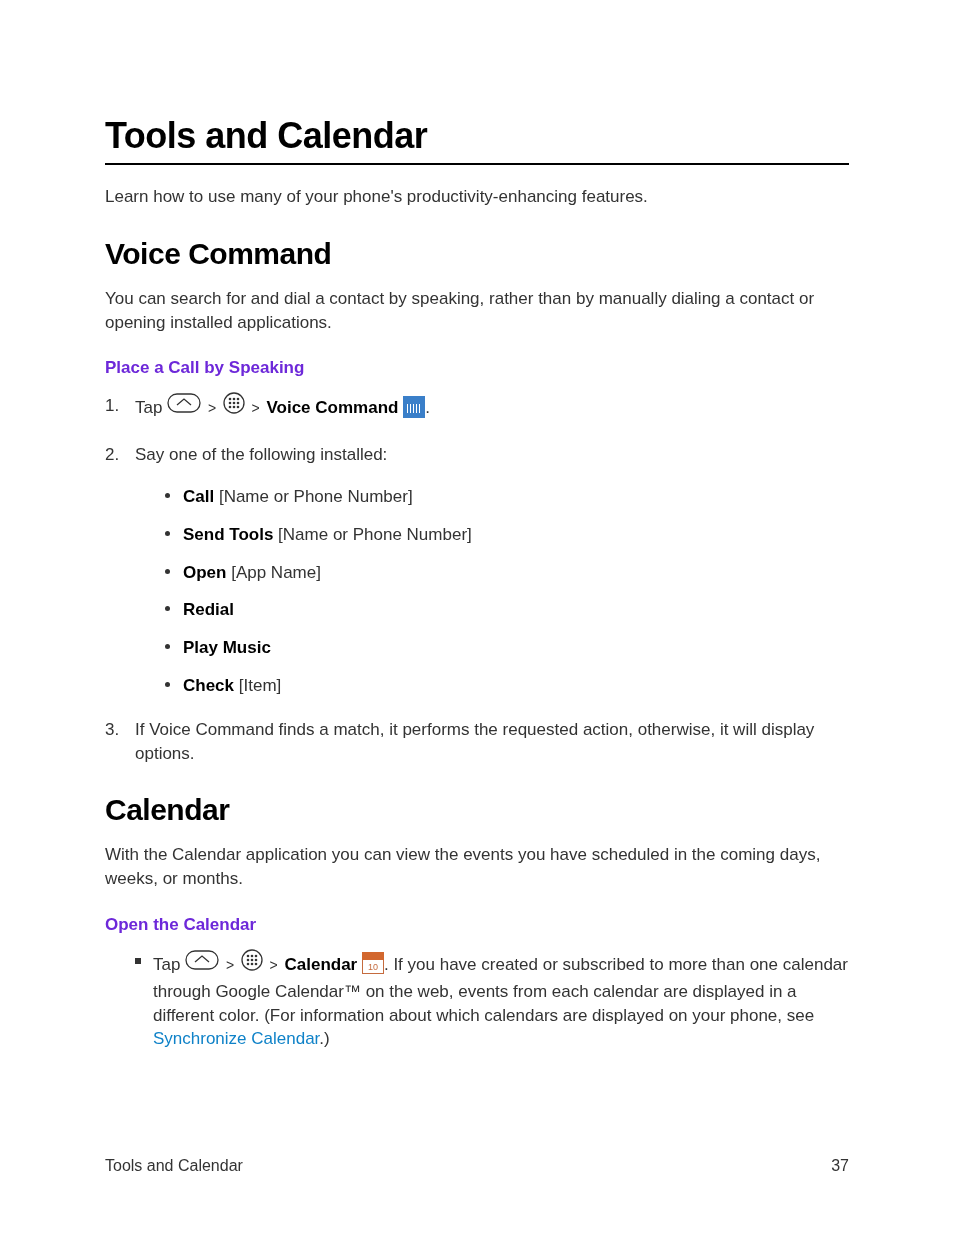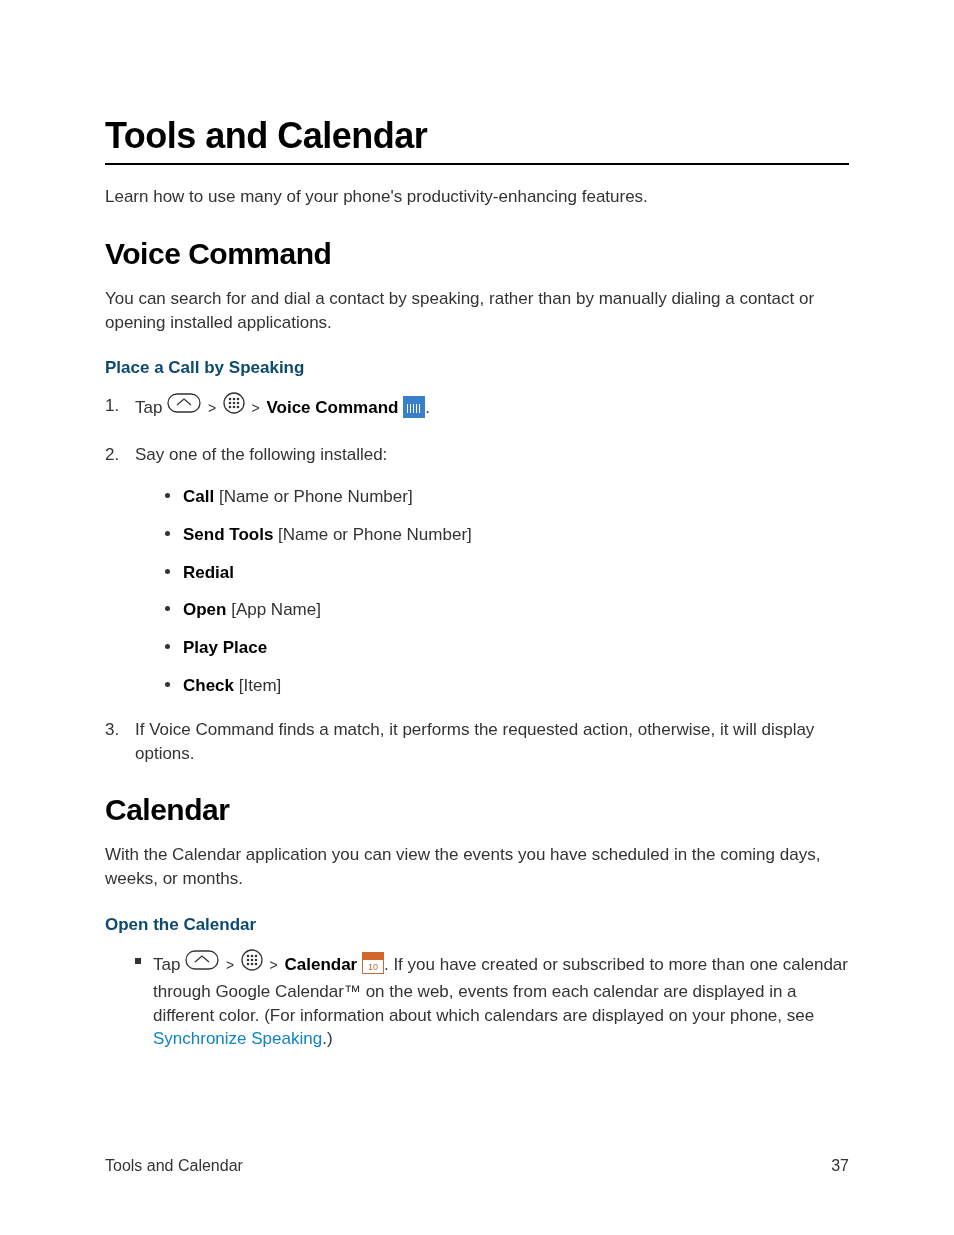--- a/index.html
+++ b/index.html
@@ -28,21 +28,21 @@
       font-size: 30px;
       color: #000;
       margin-top: 28px;
       margin-bottom: 16px;
       letter-spacing: -0.5px;
     }
     h3 {
       font-family: Arial, Helvetica, sans-serif;
       font-weight: bold;
       font-size: 17px;
-      color: #0c4a6e;
+      color: #6d28d9;
       margin-top: 24px;
       margin-bottom: 16px;
     }
     p {
       font-size: 17px;
       line-height: 1.4;
       color: #333;
       margin-bottom: 8px;
     }
     ol {
@@ -222,23 +222,23 @@
     </span>
     <span class="gt">&gt;</span>
     <span class="bold">Voice Command</span>
     <span class="icon-voice"></span>.
   </li>
   <li>
     <span>Say one of the following installed:</span>
     <ul class="bullets">
       <li><span class="bold">Call</span><span> [Name or Phone Number]</span></li>
       <li><span class="bold">Send Tools</span><span> [Name or Phone Number]</span></li>
+      <li><span class="bold">Open</span><span> [App Name]</span></li>
       <li><span class="bold">Redial</span><span></span></li>
-      <li><span class="bold">Open</span><span> [App Name]</span></li>
-      <li><span class="bold">Play Place</span><span></span></li>
+      <li><span class="bold">Play Music</span><span></span></li>
       <li><span class="bold">Check</span><span> [Item]</span></li>
     </ul>
   </li>
   <li>If Voice Command finds a match, it performs the requested action, otherwise, it will display options.</li>
 </ol>
 
 <h2>Calendar</h2>
 
 <p>With the Calendar application you can view the events you have scheduled in the coming days, weeks, or months.</p>
 
@@ -263,20 +263,20 @@
         <circle cx="7" cy="11" r="1.3" fill="#333"></circle>
           <circle cx="11" cy="11" r="1.3" fill="#333"></circle>
           <circle cx="15" cy="11" r="1.3" fill="#333"></circle>
         <circle cx="7" cy="15" r="1.3" fill="#333"></circle>
           <circle cx="11" cy="15" r="1.3" fill="#333"></circle>
           <circle cx="15" cy="15" r="1.3" fill="#333"></circle>
       </svg>
     </span>
     <span class="gt">&gt;</span>
     <span class="bold">Calendar</span>
-    <span class="icon-cal"></span><span>. If you have created or subscribed to more than one calendar through Google Calendar™ on the web, events from each calendar are displayed in a different color. (For information about which calendars are displayed on your phone, see </span><span class="link">Synchronize Speaking</span><span>.)</span>
+    <span class="icon-cal"></span><span>. If you have created or subscribed to more than one calendar through Google Calendar™ on the web, events from each calendar are displayed in a different color. (For information about which calendars are displayed on your phone, see </span><span class="link">Synchronize Calendar</span><span>.)</span>
   </li>
 </ul>
 
 <div class="footer">
   <span>Tools and Calendar</span>
   <span>37</span>
 </div>
 
 </body></html>

